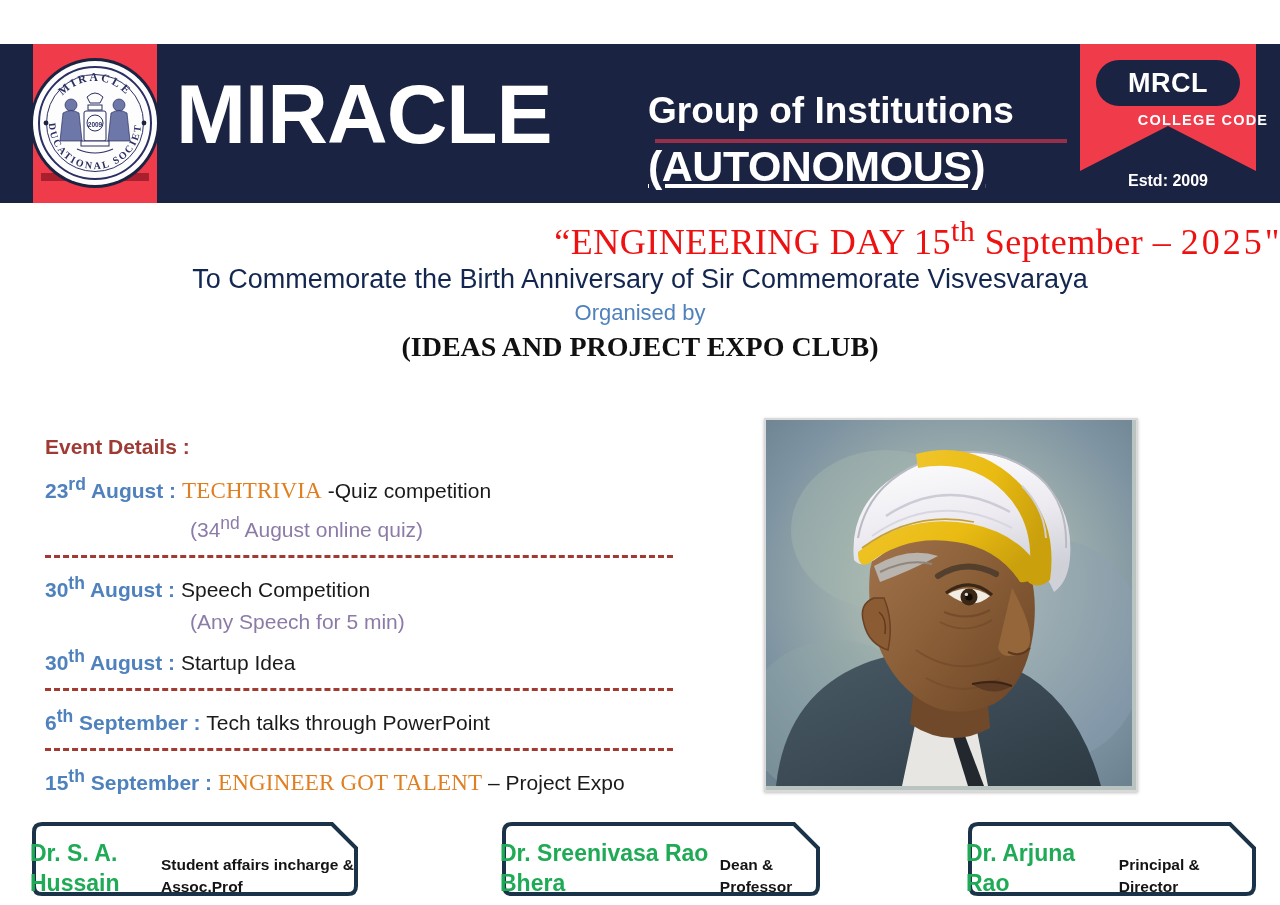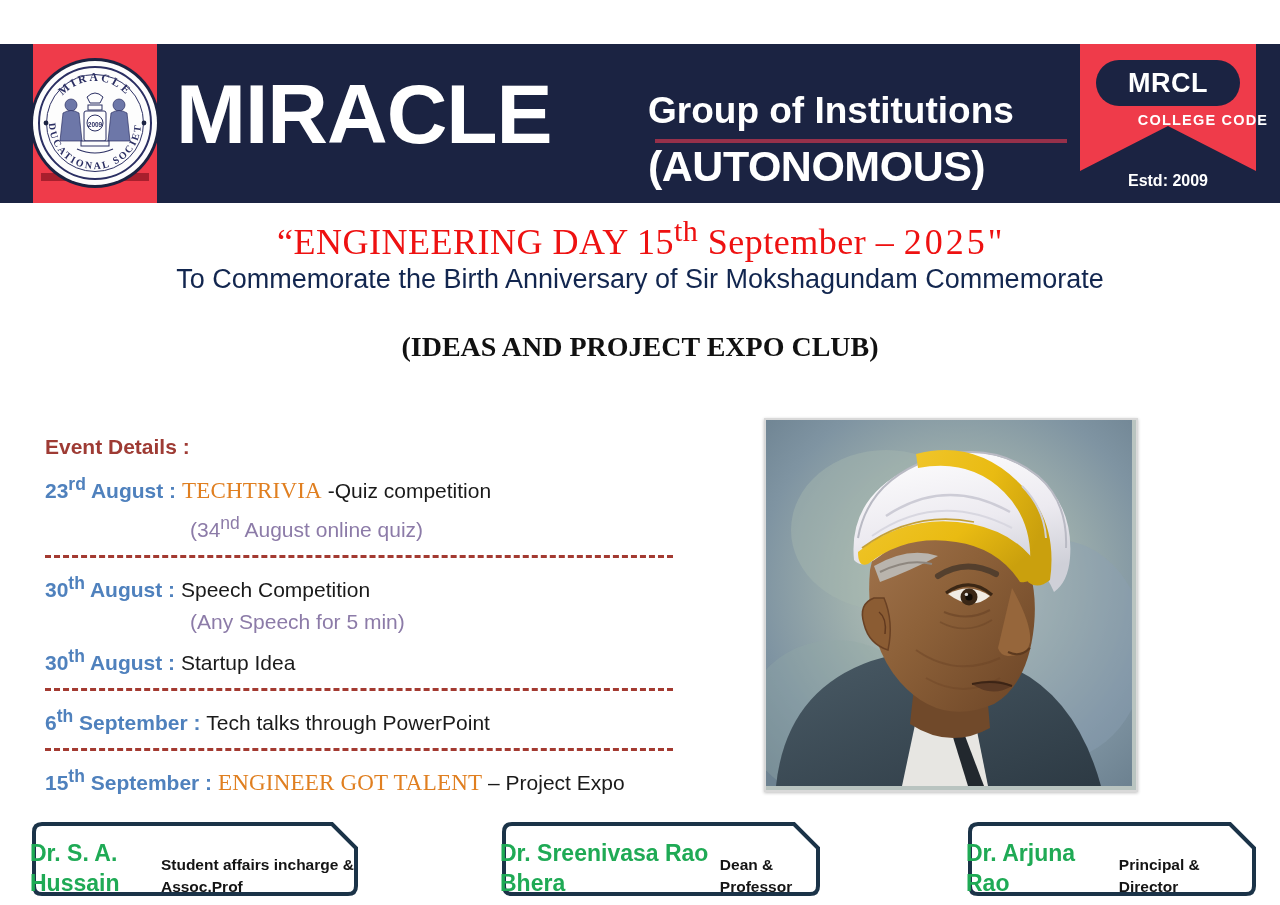--- a/index.html
+++ b/index.html
@@ -54,20 +54,21 @@
     position:absolute;left:648px;top:48px;
     font-size:37px;line-height:37px;font-weight:bold;color:#ffffff;
   }
   .brand-rule{
     position:absolute;left:655px;top:95px;width:412px;height:4px;background:#96304a;
   }
   .brand-auto{
     position:absolute;left:648px;top:101px;
     font-size:43px;line-height:43px;font-weight:bold;color:#ffffff;
     letter-spacing:-0.5px;
+    text-decoration:underline;
   }
 
   
   .ribbon{
     position:absolute;left:1080px;top:0px;width:176px;height:159px;
   }
   .ribbon-bg{
     position:absolute;left:0;top:0;width:176px;height:127px;
     background:#ef3b4a;
     -webkit-clip-path:polygon(0 0,176px 0,176px 127px,88px 82px,0 127px);
@@ -83,21 +84,21 @@
     position:absolute;left:0;top:68px;width:176px;text-align:center;
     color:#ffffff;font-size:14.5px;font-weight:bold;letter-spacing:1.2px;padding-left:35px;
   }
   .mrcl-estd{
     position:absolute;left:0;top:128px;width:176px;text-align:center;
     color:#ffffff;font-size:16px;font-weight:bold;
   }
 
   
   .title-main{
-    position:absolute;left:0;top:214px;width:1280px;text-align:center;
+    position:absolute;left:0;top:214px;width:1280px;text-align:right;
     font-family:"Liberation Serif", serif;
     font-size:36px;color:#ee1111;font-weight:normal;letter-spacing:0.5px;
     white-space:nowrap;
   }
   .title-main .yr{letter-spacing:3px;}
   .title-sub1{
     position:absolute;left:0;top:264px;width:1280px;text-align:center;
     font-family:"Liberation Sans", sans-serif;
     font-size:27px;color:#12264f;
   }
@@ -221,21 +222,22 @@
         <span>MRCL</span>
       </div>
       <div class="mrcl-code">COLLEGE CODE</div>
       <div class="mrcl-estd">Estd: 2009</div>
     </div>
   </div>
 
   <div class="title-main">
     <span>“</span><span>ENGINEERING DAY 15</span><sup>th</sup><span> September – </span><span class="yr">2025</span><span>"</span>
   </div>
-  <div class="title-sub1">To Commemorate the Birth Anniversary of Sir Mokshagundam Commemorate</div>
+  <div class="title-sub1">To Commemorate the Birth Anniversary of Sir Commemorate Visvesvaraya</div>
+  <div class="title-sub2">Organised by</div>
   <div class="title-sub3">(IDEAS AND PROJECT EXPO CLUB)</div>
 
   <div class="details">
     <div class="ed-head">Event Details :</div>
 
     <div class="ed-row">
       <span class="ed-date">23</span><sup class="ed-date">rd</sup><span class="ed-date"> August</span><span class="ed-colon"> : </span><span class="ed-highlight">TECHTRIVIA</span><span> -Quiz competition</span>
     </div>
     <div class="ed-indent">
       <span class="ed-note">(34</span><sup class="ed-note">nd</sup><span class="ed-note"> August online quiz)</span>

